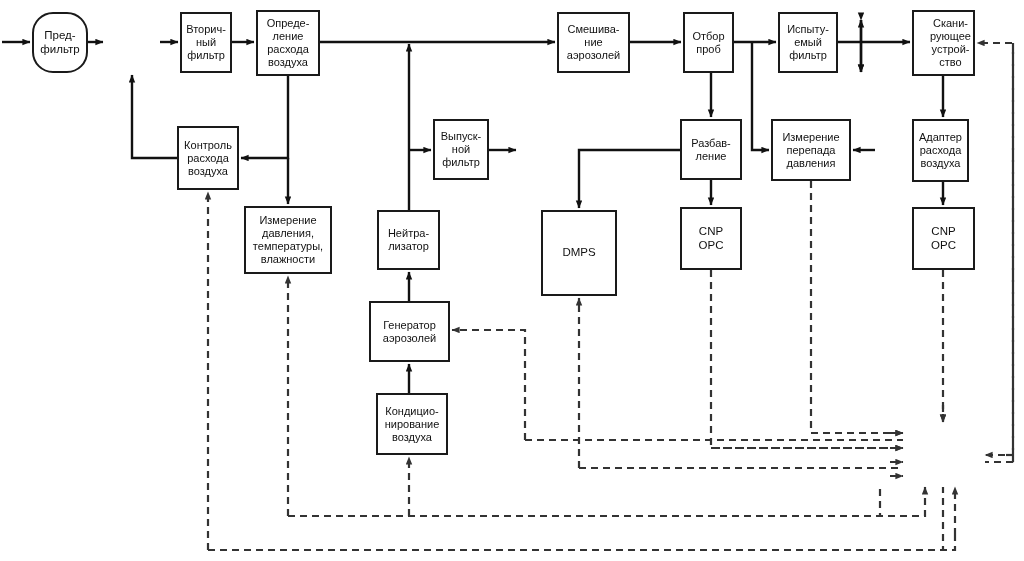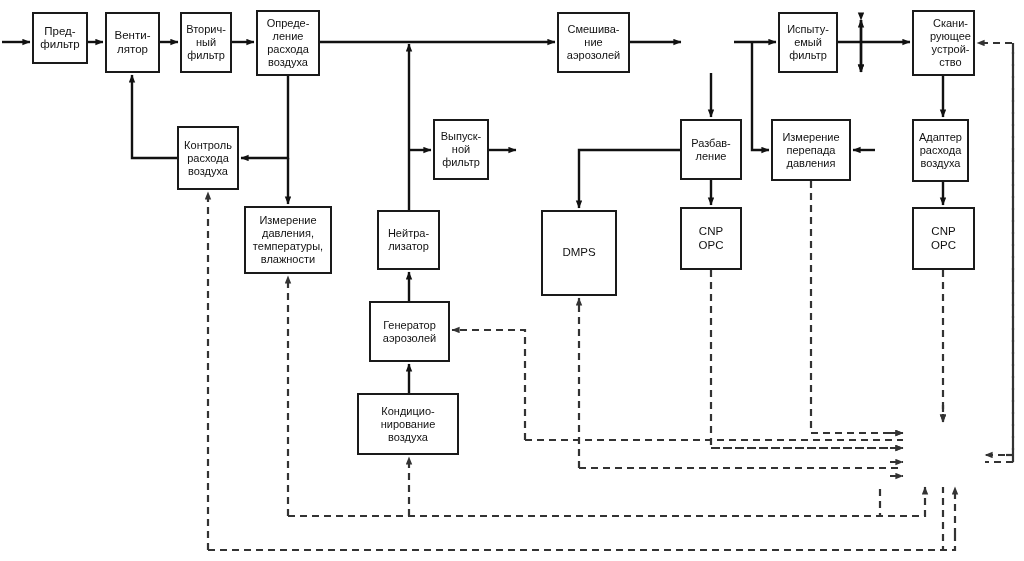--- a/index.html
+++ b/index.html
@@ -99,29 +99,25 @@
       <path d="M711,448 L890,448"></path>
       <path d="M579,468 L890,468"></path>
       <path d="M525,440 L890,440"></path>
       <path d="M288,516 L925,516 L925,505"></path>
       <path d="M208,550 L955,550 L955,535"></path>
       <path d="M1013,455 L1013,43"></path>
       <path d="M1013,455 L1005,455"></path>
     </g>
   </svg>
 
-  <div class="node" style="left:32px;top:12px;width:56px;height:52px;">
+  <div class="node" style="left:32px;top:12px;width:56px;height:61px;border-radius:21px;">
     <span class="lbl">Пред-
 фильтр</span>
     </div>
 
-  <div class="node" style="left:105px;top:12px;width:55px;height:61px;">
-    <span class="lbl">Венти-
-лятор</span>
-    </div>
 
   <div class="node small" style="left:180px;top:12px;width:52px;height:61px;">
     <span class="lbl">Вторич-
 ный
 фильтр</span>
     </div>
 
   <div class="node small" style="left:256px;top:10px;width:64px;height:66px;">
     <span class="lbl">Опреде-
 ление
@@ -151,32 +147,36 @@
   <div class="node small" style="left:377px;top:210px;width:63px;height:60px;">
     <span class="lbl">Нейтра-
 лизатор</span>
     </div>
 
   <div class="node small" style="left:369px;top:301px;width:81px;height:61px;">
     <span class="lbl">Генератор
 аэрозолей</span>
     </div>
 
-  <div class="node small" style="left:357px;top:393px;width:102px;height:62px;">
+  <div class="node small" style="left:376px;top:393px;width:72px;height:62px;">
     <span class="lbl">Кондицио-
 нирование
 воздуха</span>
     </div>
 
   <div class="node small" style="left:557px;top:12px;width:73px;height:61px;">
     <span class="lbl">Смешива-
 ние
 аэрозолей</span>
     </div>
 
+  <div class="node small" style="left:683px;top:12px;width:51px;height:61px;">
+    <span class="lbl">Отбор
+проб</span>
+    </div>
 
   <div class="node small" style="left:680px;top:119px;width:62px;height:61px;">
     <span class="lbl">Разбав-
 ление</span>
     </div>
 
   <div class="node" style="left:541px;top:210px;width:76px;height:86px;">
     <span class="lbl">DMPS</span>
     </div>
 

